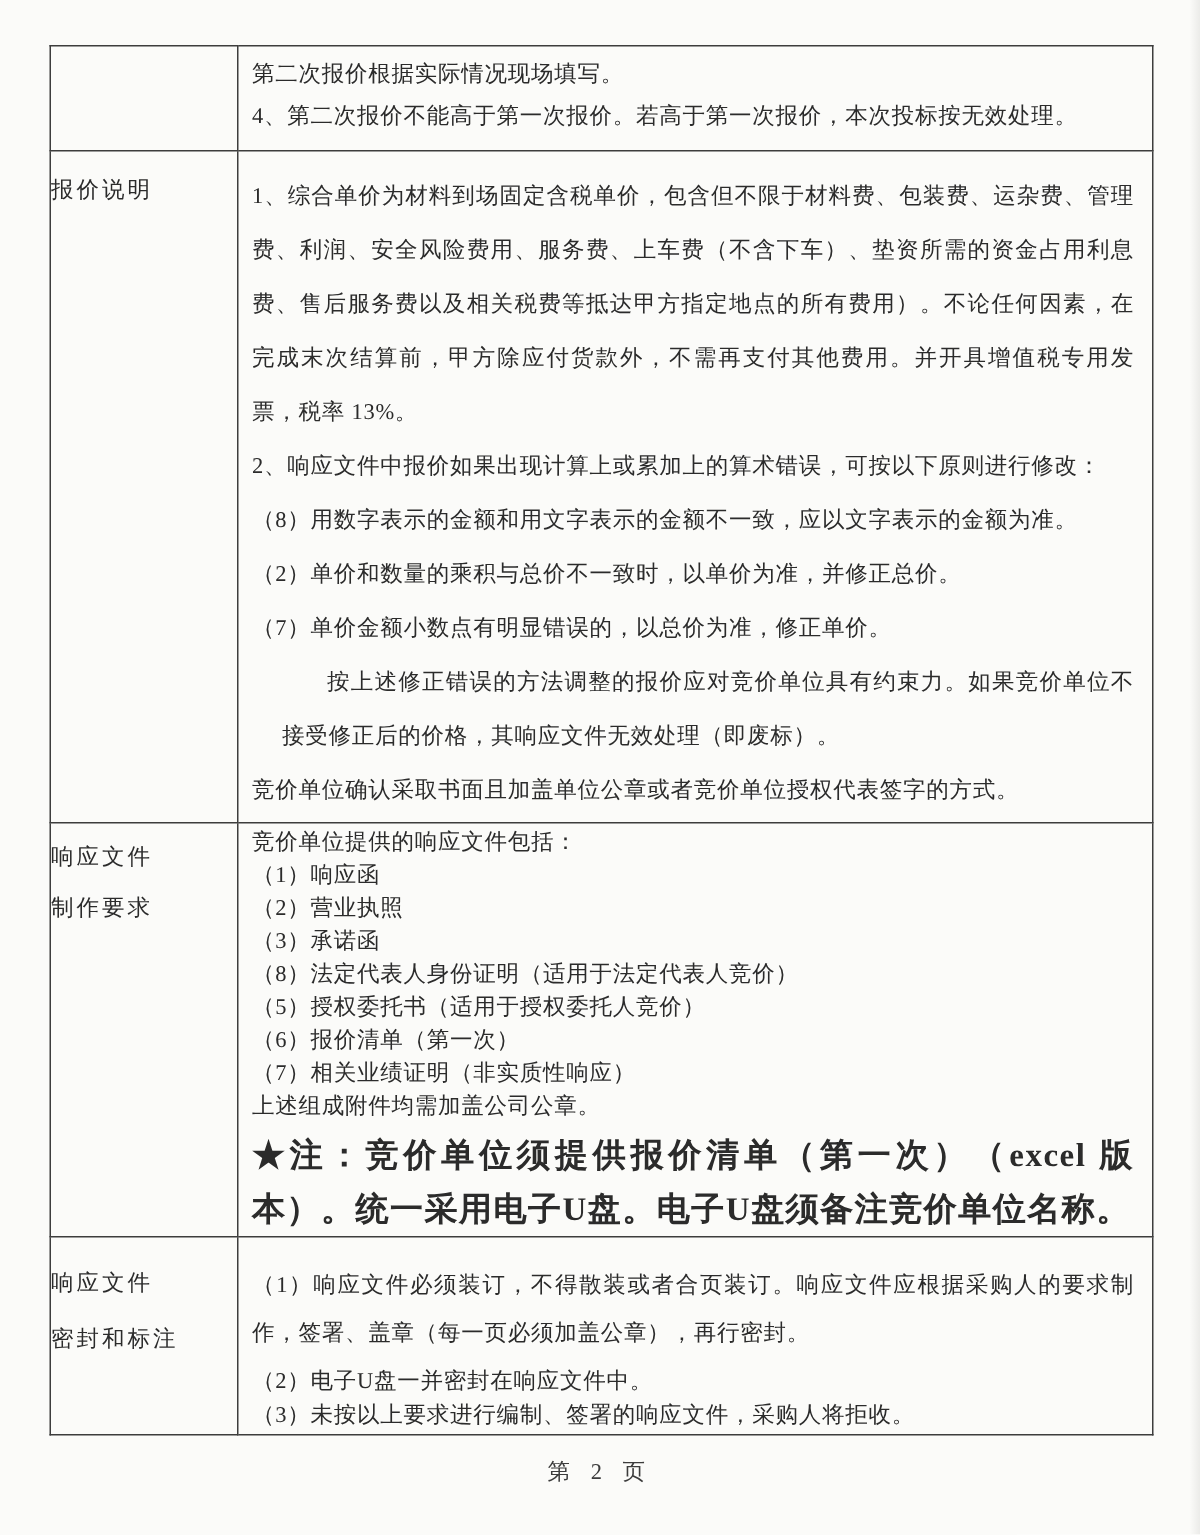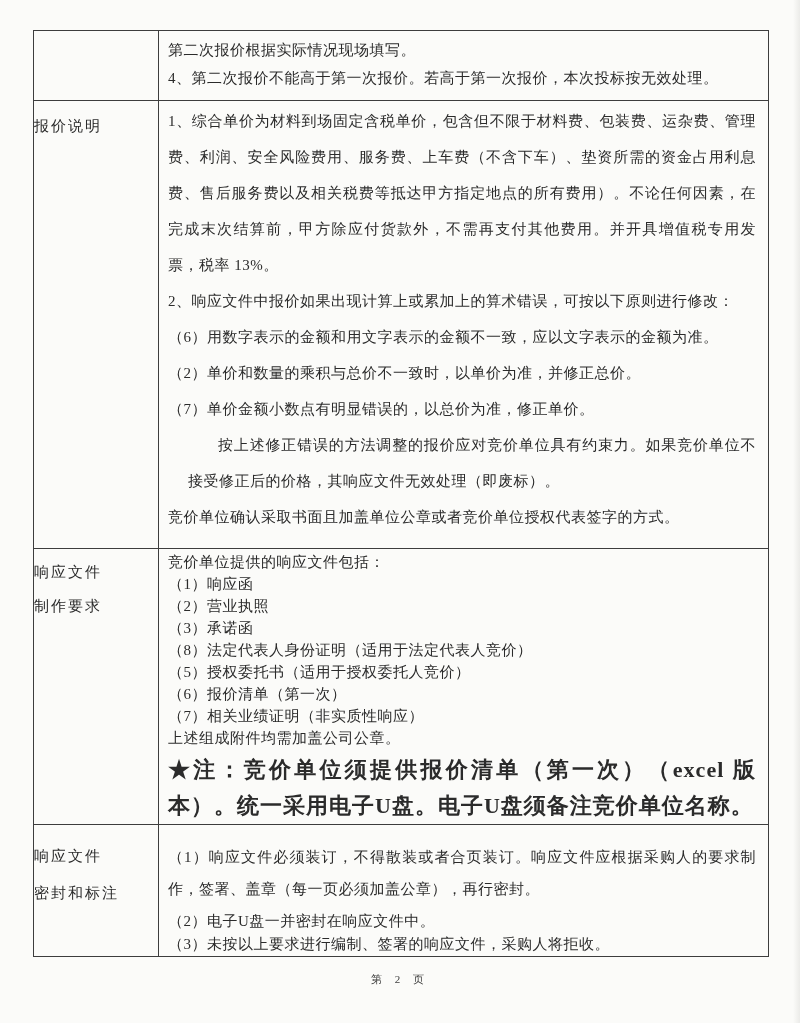--- a/index.html
+++ b/index.html
@@ -51,21 +51,21 @@
   tr.row-make  td.label-cell { padding-top: 6px; }
   tr.row-seal  td.label-cell { padding-top: 13px; }
   .label-line { display: block; line-height: 34px; }
   tr.row-seal .label-line { line-height: 37px; }
 
   
   td.content-cell { padding: 0 12px 0 9px; }
   tr.row-cont td.content-cell { height: 70px; padding-top: 5px; }
   tr.row-cont p { line-height: 28px; }
 
-  tr.row-quote td.content-cell { height: 448px; padding-top: 2px; }
+  tr.row-quote td.content-cell { height: 448px; padding-top: 12px; }
   tr.row-quote p { line-height: 36px; text-align: justify; }
   tr.row-quote p.indented { text-indent: 2em; margin-left: 20px; }
 
   tr.row-make td.content-cell { height: 276px; padding-top: 2px; }
   tr.row-make p { line-height: 22px; }
   tr.row-make p.star-note {
     font-weight: bold;
     font-size: 22px;
     line-height: 36px;
     letter-spacing: 1px;
@@ -76,21 +76,21 @@
   tr.row-seal td.content-cell { height: 118px; padding-top: 16px; }
   tr.row-seal p.wide { line-height: 32px; margin-bottom: 5px; text-align: justify; }
   tr.row-seal p.tight { line-height: 23px; }
 
   .page-footer {
     position: absolute;
     left: 0;
     top: 972px;
     width: 100%;
     text-align: center;
-    font-size: 11px;
+    font-size: 15px;
     letter-spacing: 5px;
     color: #3c3c3c;
   }
 </style>
 </head>
 <body>
 
 <div class="sheet">
 
   <table class="doc-table">
@@ -106,21 +106,21 @@
         <p>第二次报价根据实际情况现场填写。</p>
         <p>4、第二次报价不能高于第一次报价。若高于第一次报价，本次投标按无效处理。</p>
       </td>
     </tr>
 
     <tr class="row-quote">
       <td class="label-cell">报价说明</td>
       <td class="content-cell">
         <p>1、综合单价为材料到场固定含税单价，包含但不限于材料费、包装费、运杂费、管理费、利润、安全风险费用、服务费、上车费（不含下车）、垫资所需的资金占用利息费、售后服务费以及相关税费等抵达甲方指定地点的所有费用）。不论任何因素，在完成末次结算前，甲方除应付货款外，不需再支付其他费用。并开具增值税专用发票，税率 13%。</p>
         <p>2、响应文件中报价如果出现计算上或累加上的算术错误，可按以下原则进行修改：</p>
-        <p>（6）用数字表示的金额和用文字表示的金额不一致，应以文字表示的金额为准。</p>
+        <p>（8）用数字表示的金额和用文字表示的金额不一致，应以文字表示的金额为准。</p>
         <p>（2）单价和数量的乘积与总价不一致时，以单价为准，并修正总价。</p>
         <p>（7）单价金额小数点有明显错误的，以总价为准，修正单价。</p>
         <p class="indented">按上述修正错误的方法调整的报价应对竞价单位具有约束力。如果竞价单位不接受修正后的价格，其响应文件无效处理（即废标）。</p>
         <p>竞价单位确认采取书面且加盖单位公章或者竞价单位授权代表签字的方式。</p>
       </td>
     </tr>
 
     <tr class="row-make">
       <td class="label-cell">
         <span class="label-line">响应文件</span>

